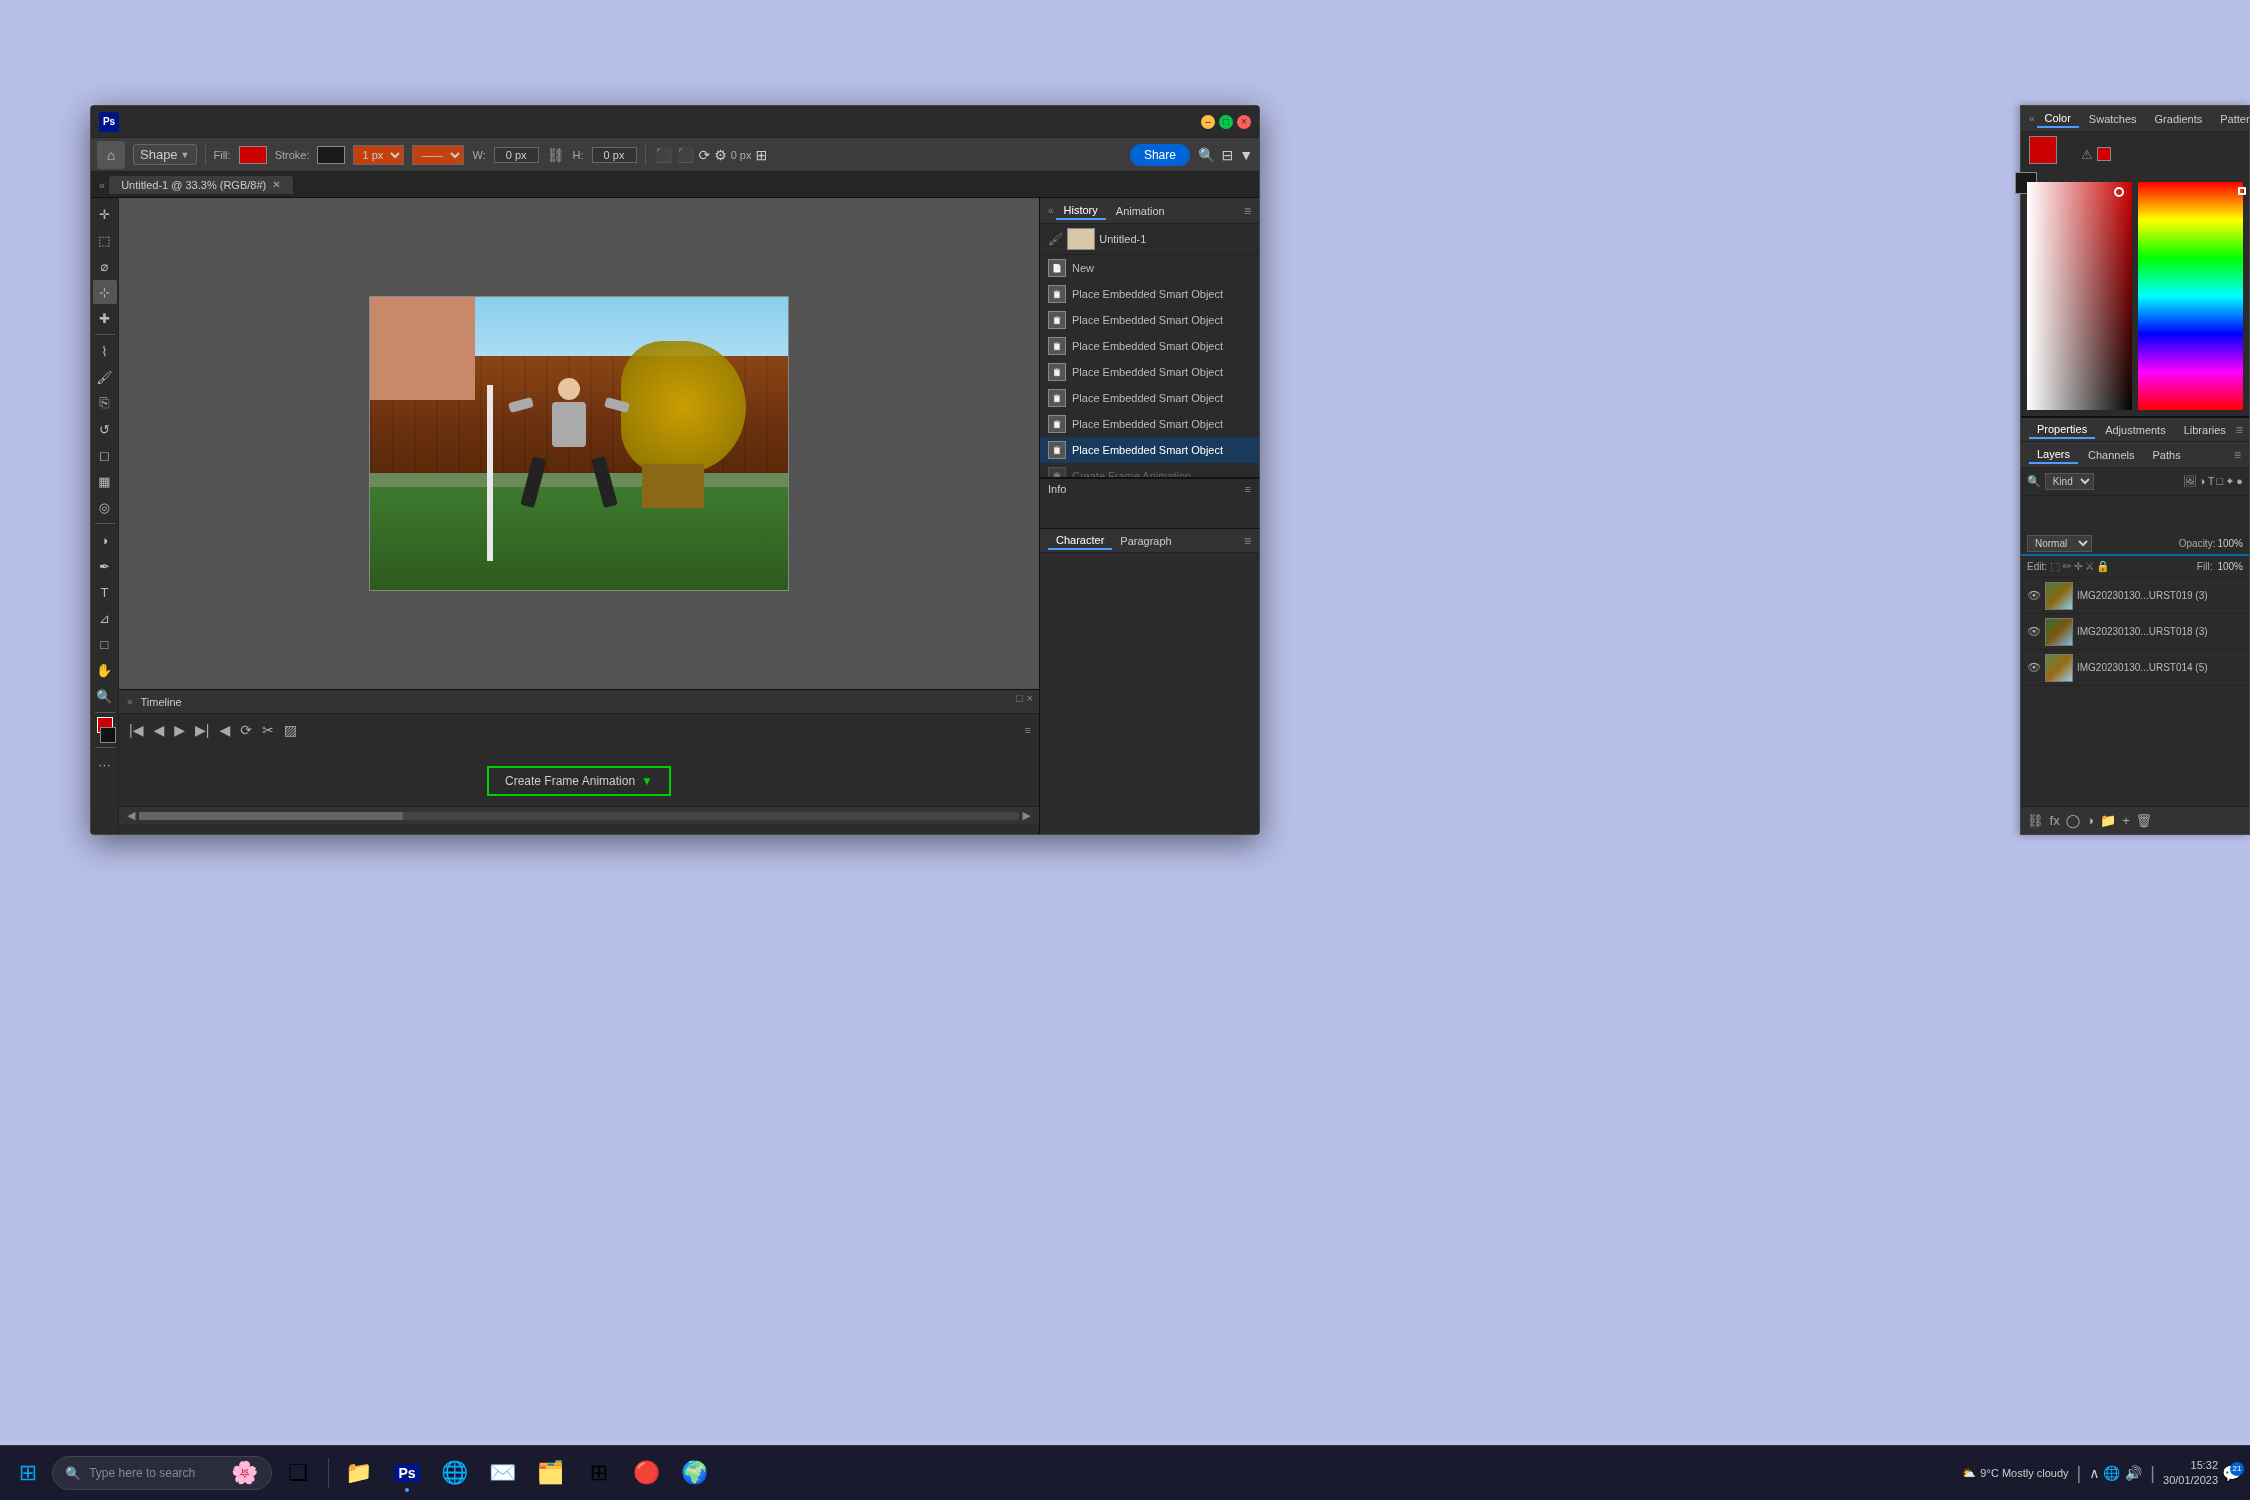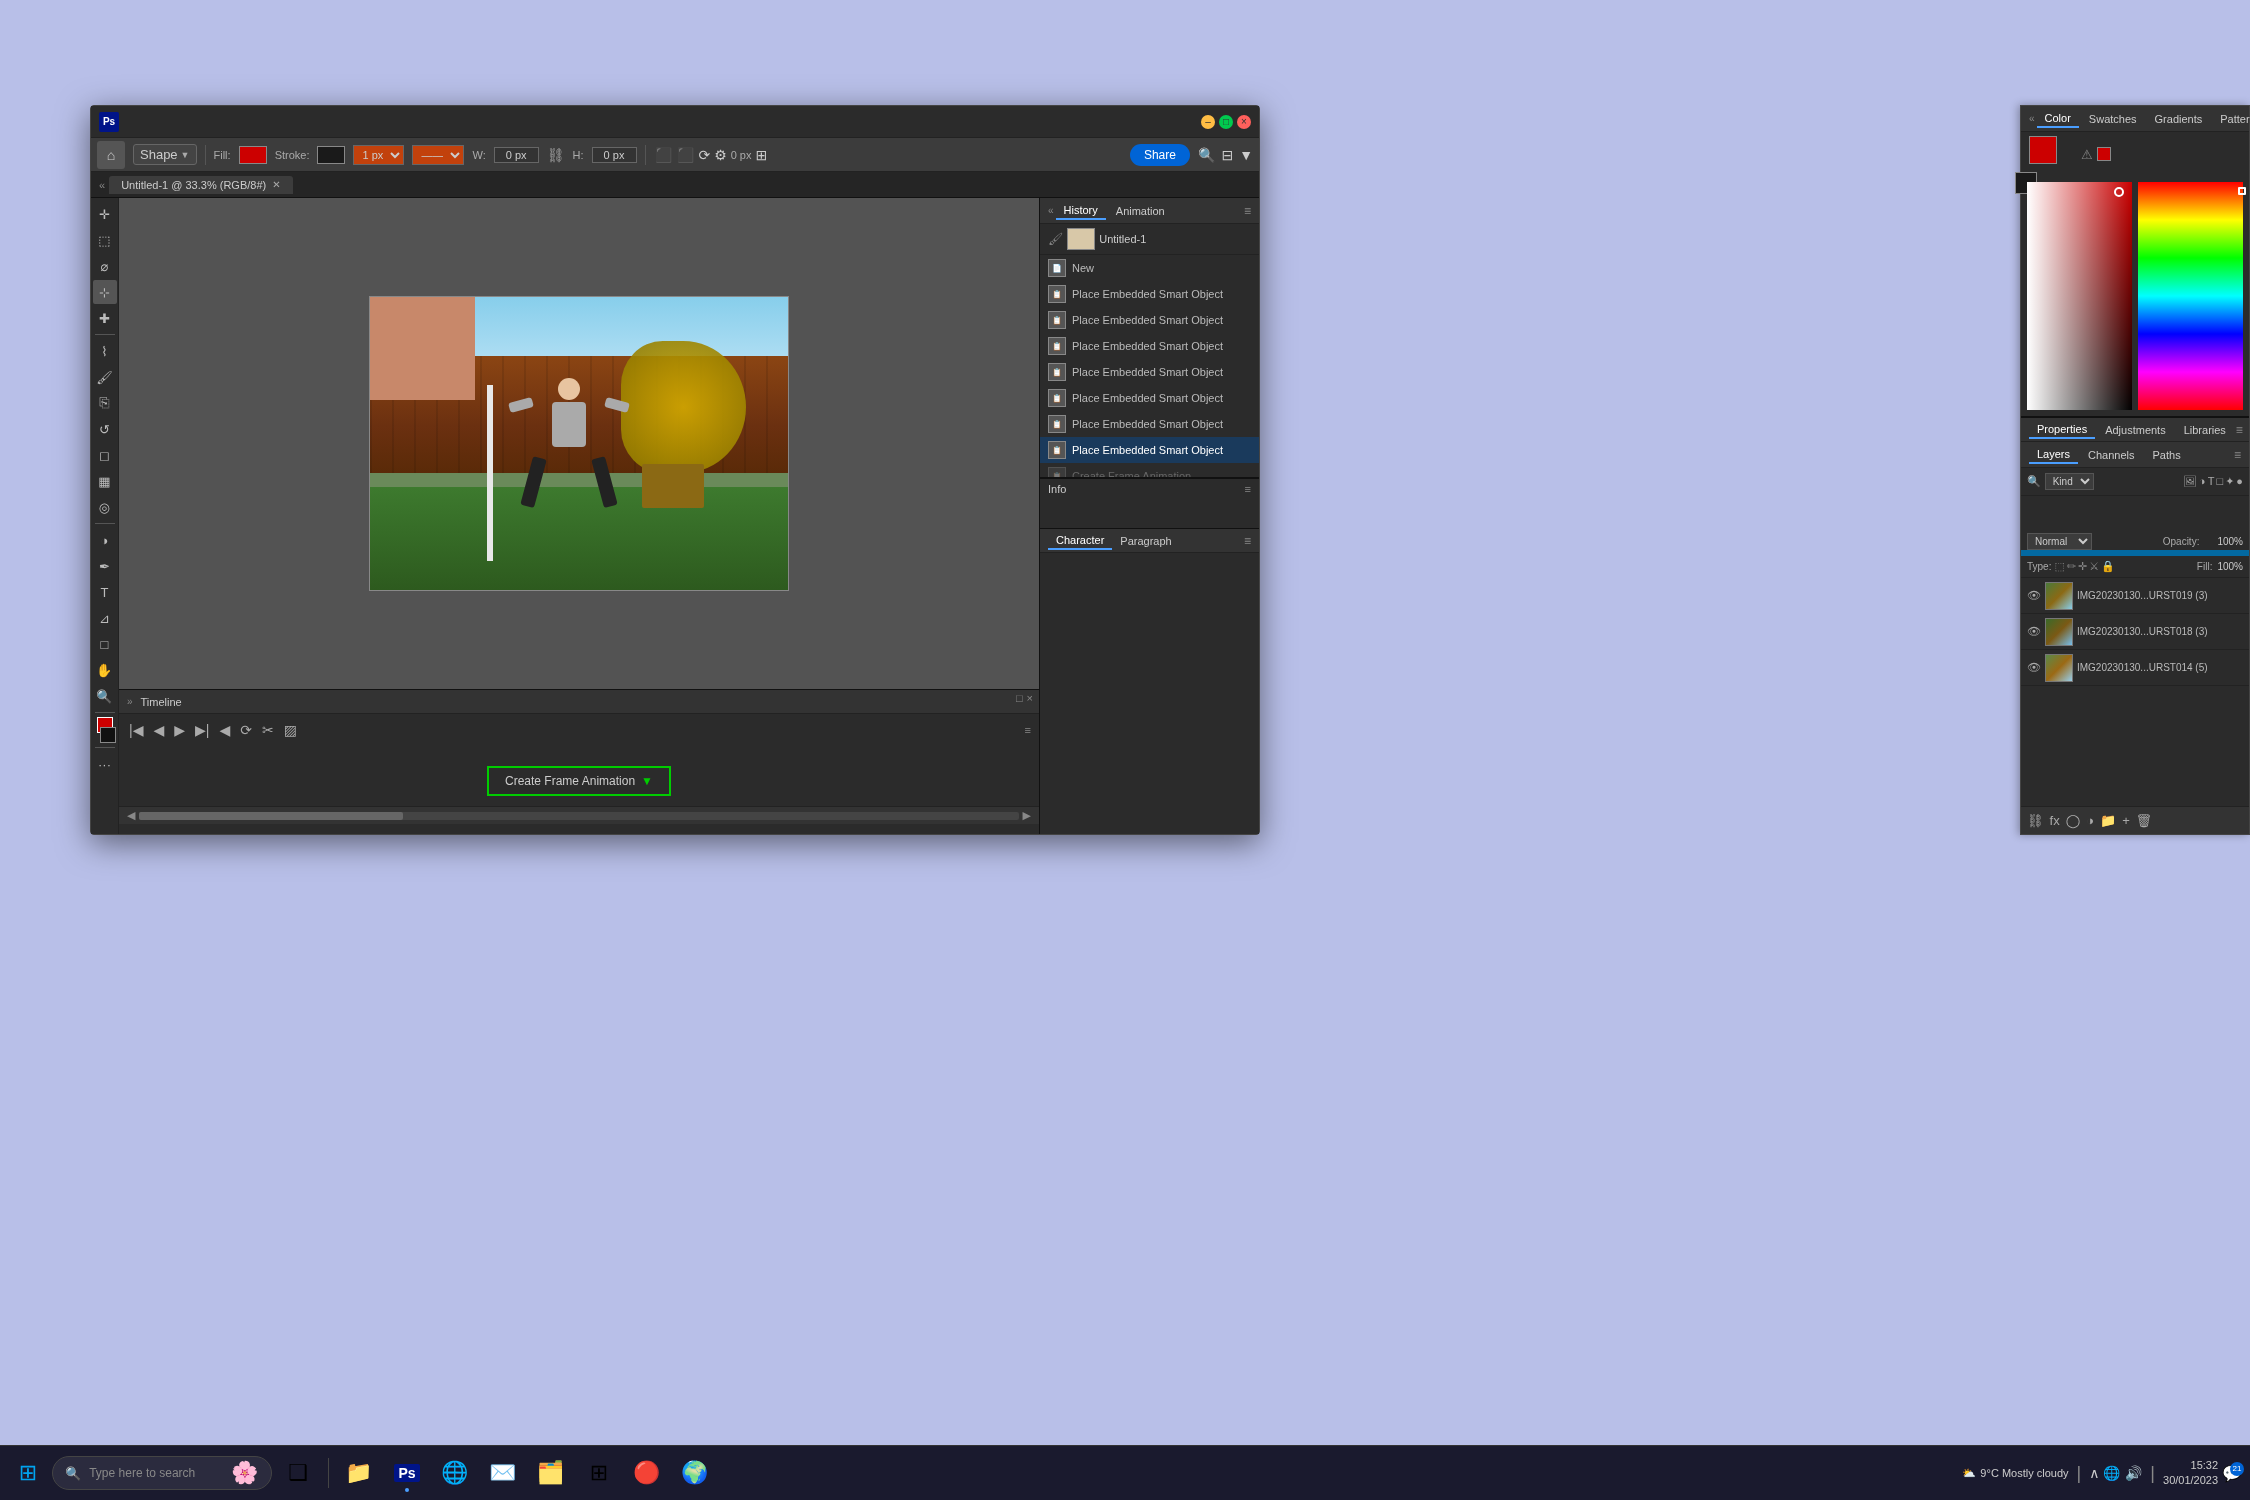--- a/index.html
+++ b/index.html
@@ -447,22 +447,22 @@
     .lf-icon {
       color: #aaa;
       font-size: 11px;
       cursor: pointer;
     }
     .blend-row {
       height: 24px;
       display: flex;
       align-items: center;
       padding: 0 6px;
-      gap: 16px;
-      border-bottom: 6px solid #0369a1;
+      gap: 0;
+      border-bottom: 2px solid #0369a1;
       margin-top: 36px;
     }
     .blend-mode {
       background: #3c3c3c;
       border: 1px solid #555;
       color: #ccc;
       font-size: 10px;
       padding: 1px 3px;
       width: 65px;
     }
@@ -1105,21 +1105,21 @@
 
   <div class="blend-row">
     <select class="blend-mode">
       <option>Normal</option>
     </select>
     <span class="blend-opacity">Opacity:</span>
     <span style="color:#ccc;font-size:10px;margin-left:2px;">100%</span>
   </div>
 
   <div class="lock-row">
-    <span class="lock-label">Type:</span>
+    <span class="lock-label">Edit:</span>
     <div class="lock-icons">
       <span class="lock-icon">⬚</span>
       <span class="lock-icon">✏</span>
       <span class="lock-icon">✛</span>
       <span class="lock-icon">⚔</span>
       <span class="lock-icon">🔒</span>
     </div>
     <span class="fill-opacity">Fill:</span>
     <span style="color:#ccc;font-size:10px;margin-left:2px;">100%</span>
   </div>

